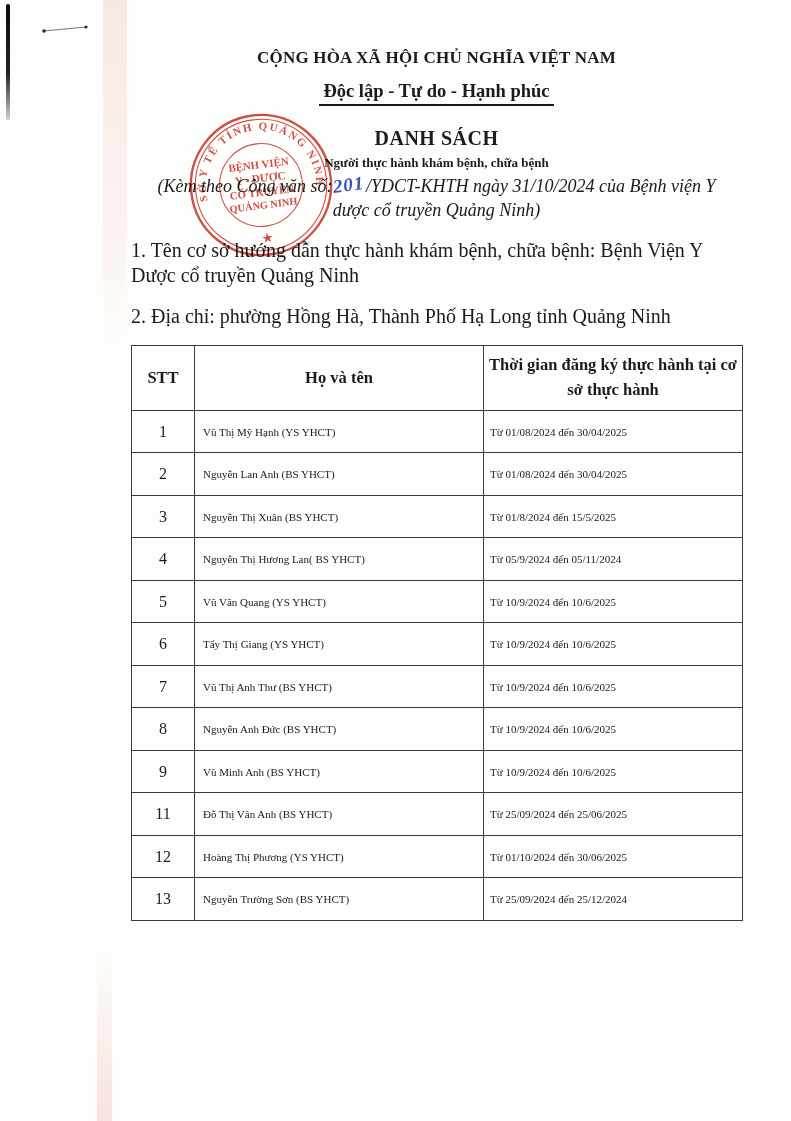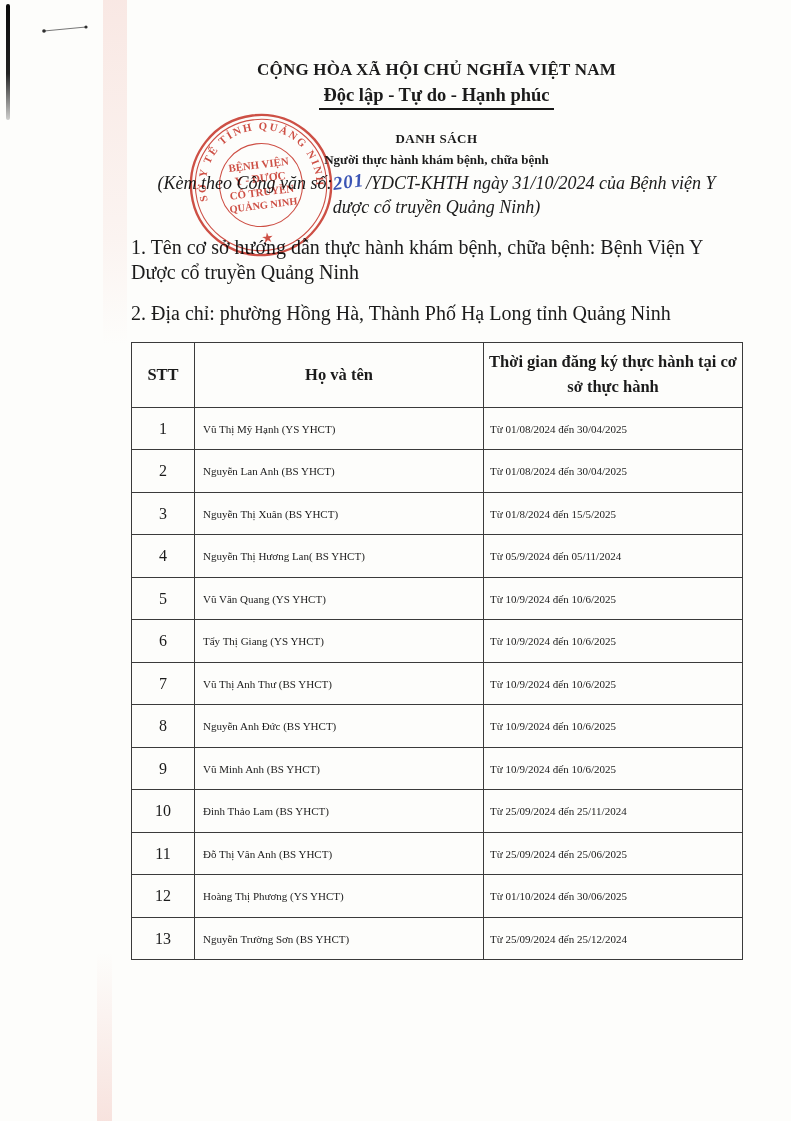--- a/index.html
+++ b/index.html
@@ -11,28 +11,28 @@
   }
   .artifact{position:absolute;pointer-events:none;}
   .scan-bar{left:6px;top:4px;width:4px;height:116px;
     background:linear-gradient(#0a0a0a,#222 60%,rgba(70,70,70,.25));border-radius:2px;}
   .pink-strip-top{left:103px;top:0;width:24px;height:345px;
     background:linear-gradient(to bottom,rgba(242,198,190,.38),rgba(242,198,190,.16) 70%,rgba(242,198,190,0));}
   .pink-strip-bottom{left:97px;top:952px;width:15px;height:169px;
     background:linear-gradient(to top,rgba(240,190,182,.42),rgba(240,190,182,0));}
   .pen-mark{left:40px;top:22px;}
 
-  .content{position:absolute;left:117px;top:60px;width:611px;padding-left:14px;}
+  .content{position:absolute;left:117px;top:48px;width:611px;padding-left:14px;}
 
   .nat1{text-align:center;font-weight:bold;font-size:17px;letter-spacing:.2px;}
-  .nat2{text-align:center;margin-top:5px;}
+  .nat2{text-align:center;margin-top:13px;}
   .nat2 span{display:inline-block;font-weight:bold;font-size:18.5px;
     border-bottom:2px solid #181818;padding:0 4px 2px 4px;}
 
-  .title1{text-align:center;font-weight:bold;font-size:13px;margin-top:21px;letter-spacing:.5px;}
+  .title1{text-align:center;font-weight:bold;font-size:20px;margin-top:21px;letter-spacing:.5px;}
   .title2{text-align:center;font-weight:bold;font-size:13px;margin-top:5px;}
 
   .ref{   text-align:center;font-style:italic;font-size:18px;margin-top:3px;line-height:1.3;}
   .hand-num{color:#3a54b4;font-size:19px;display:inline-block;
     transform:rotate(-7deg) translateY(-1px);font-weight:600;letter-spacing:1px;margin:0 1px;}
 
   .items{margin-top:9px;}
   .items p{font-size:20px;line-height:1.24;margin:16px 0 12px 0;max-width:606px;}
 
   table{border-collapse:collapse;margin-top:17px;width:611px;table-layout:fixed;}
@@ -132,25 +132,20 @@
           <td class="stt">8</td>
           <td class="name">Nguyễn Anh Đức (BS YHCT)</td>
           <td class="date">Từ 10/9/2024 đến 10/6/2025</td>
         </tr>
         <tr>
           <td class="stt">9</td>
           <td class="name">Vũ Minh Anh (BS YHCT)</td>
           <td class="date">Từ 10/9/2024 đến 10/6/2025</td>
         </tr>
         <tr>
-          <td class="stt">10</td>
-          <td class="name">Đinh Thảo Lam (BS YHCT)</td>
-          <td class="date">Từ 25/09/2024 đến 25/11/2024</td>
-        </tr>
-        <tr>
           <td class="stt">11</td>
           <td class="name">Đỗ Thị Vân Anh (BS YHCT)</td>
           <td class="date">Từ 25/09/2024 đến 25/06/2025</td>
         </tr>
         <tr>
           <td class="stt">12</td>
           <td class="name">Hoàng Thị Phương (YS YHCT)</td>
           <td class="date">Từ 01/10/2024 đến 30/06/2025</td>
         </tr>
         <tr>

